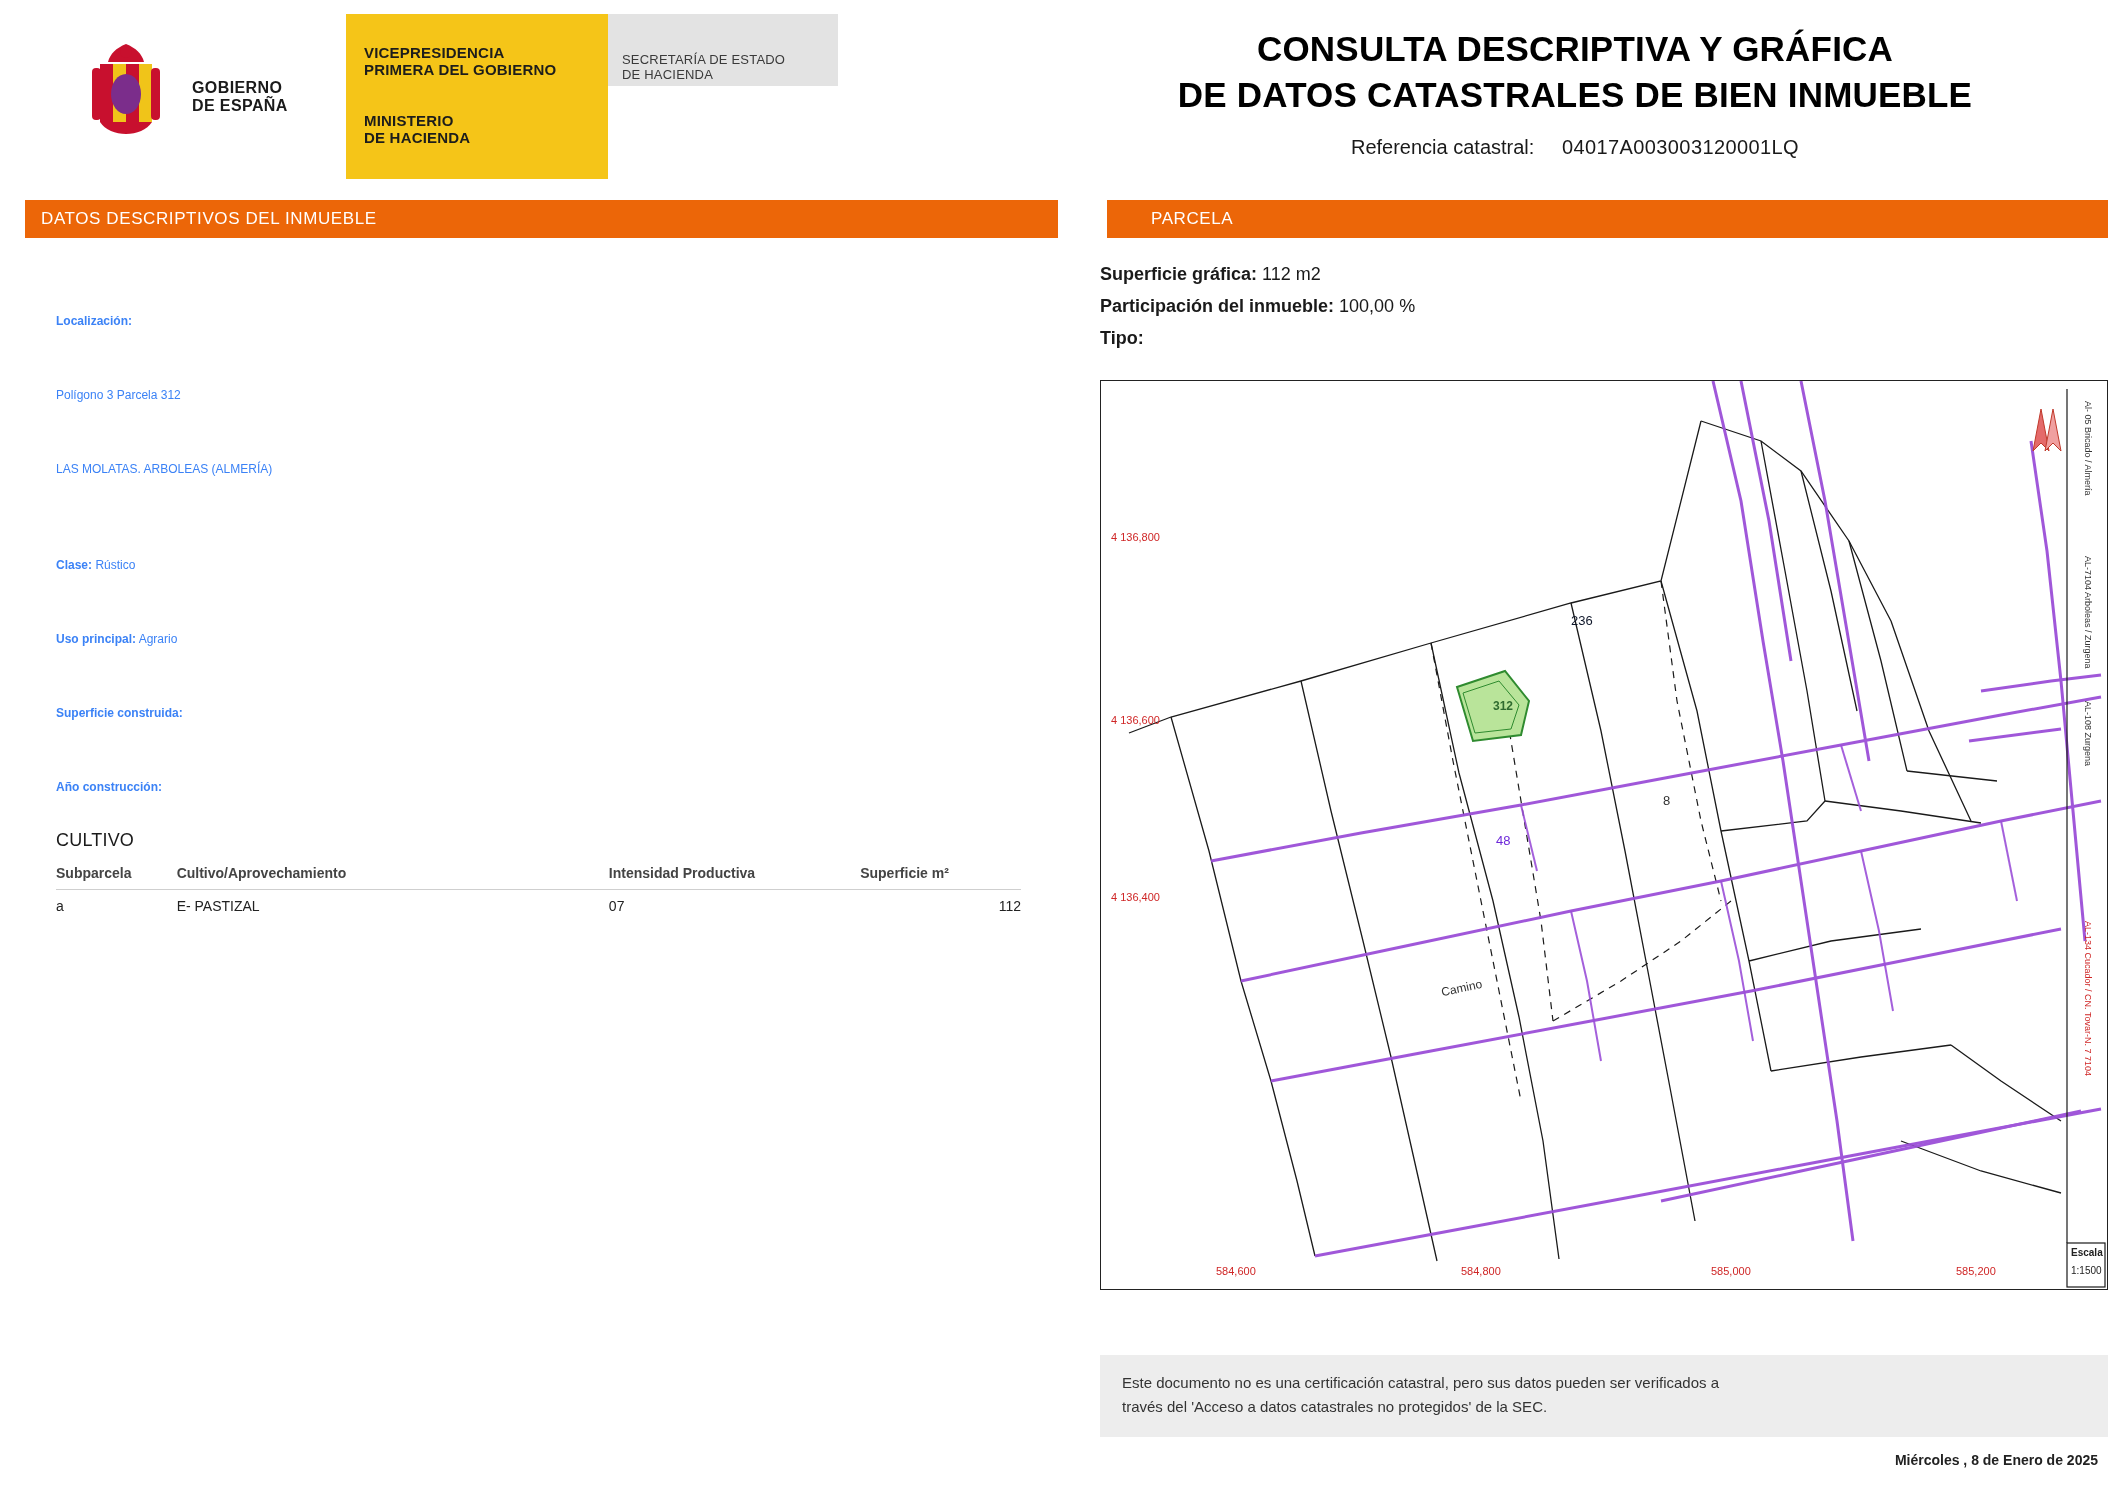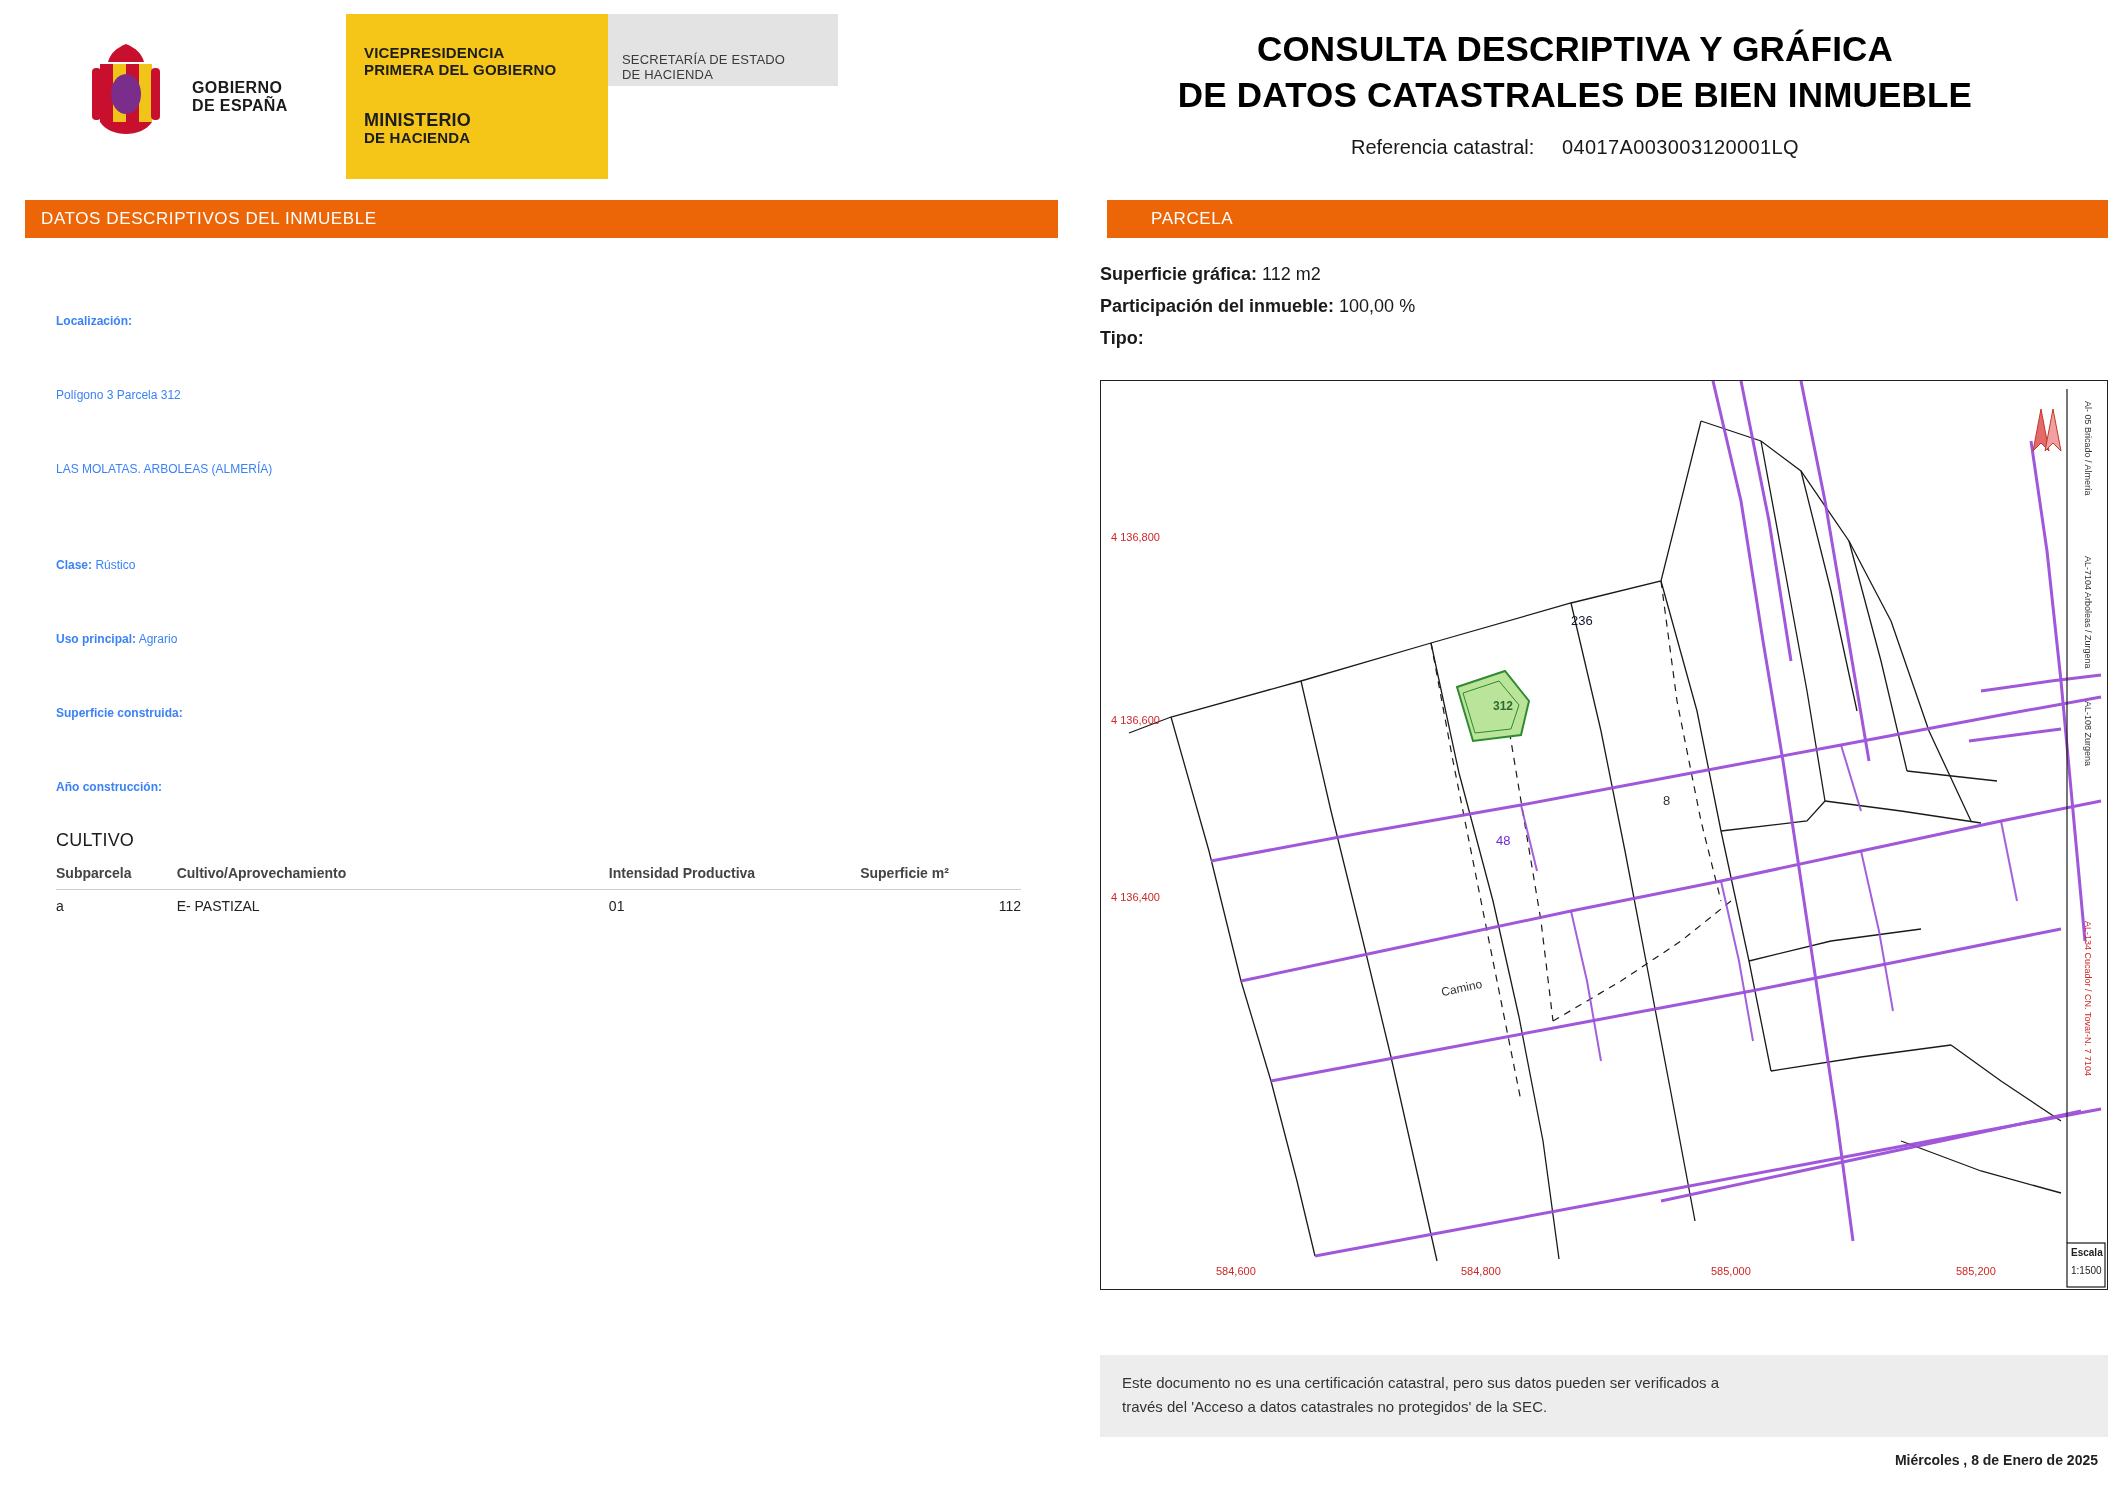--- a/index.html
+++ b/index.html
@@ -68,21 +68,21 @@
   }
   .yellow-line1 {
     font-size: 15px;
     line-height: 17px;
     font-weight: 700;
     color: #1d1d1b;
     letter-spacing: .2px;
   }
   .yellow-line2 {
     margin-top: 34px;
-    font-size: 18px;
+    font-size: 15px;
     line-height: 17px;
     font-weight: 700;
     color: #1d1d1b;
     letter-spacing: .2px;
   }
   .gray-block {
     position: absolute;
     left: 608px; top: 14px;
     width: 230px; height: 165px;
   }
@@ -359,21 +359,21 @@
           <th class="c1">Subparcela</th>
           <th class="c2">Cultivo/Aprovechamiento</th>
           <th class="c3">Intensidad Productiva</th>
           <th class="c4">Superficie m²</th>
         </tr>
       </thead>
       <tbody>
         <tr>
           <td class="c1">a</td>
           <td class="c2">E- PASTIZAL</td>
-          <td class="c3">01</td>
+          <td class="c3">07</td>
           <td class="c4">112</td>
         </tr>
       </tbody>
     </table>
   </div>
 
   <div class="right-col">
     <div class="right-field">
       <span class="lbl">Superficie gráfica:</span>
       <span class="val">112 m2</span>

